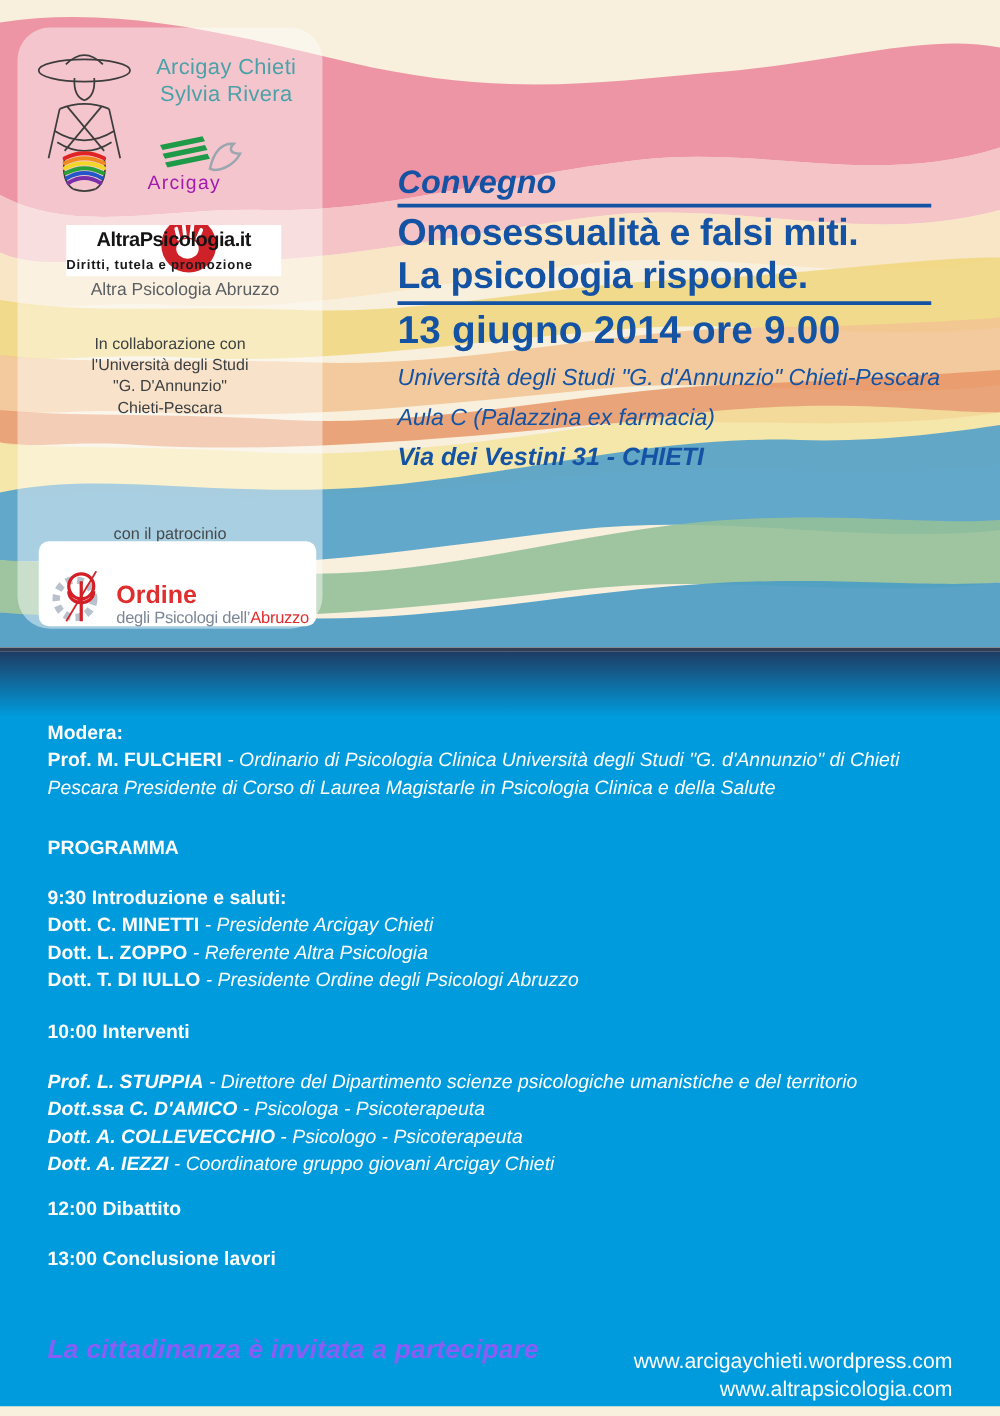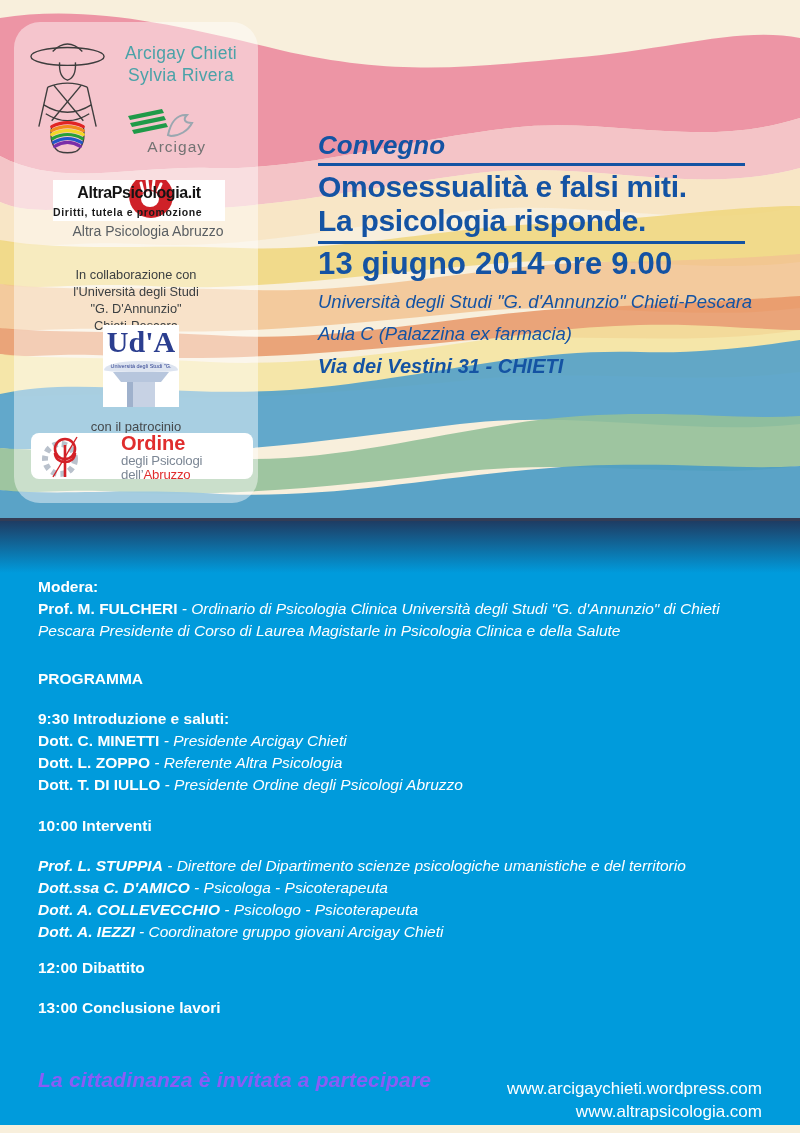--- a/index.html
+++ b/index.html
@@ -17,22 +17,22 @@
     position:absolute; left:14px; top:22px; width:244px; height:481px;
     background:rgba(255,255,255,0.45); border-radius:26px;
   }
   .sketch { position:absolute; left:12px; top:13px; width:84px; height:120px; }
   .group-name {
     position:absolute; left:92px; top:20px; width:150px; text-align:center;
     color:#4aa2a8; font-size:17.5px; line-height:1.28; letter-spacing:0.3px;
   }
   .arcigay-logo { position:absolute; left:112px; top:86px; width:72px; height:30px; }
   .arcigay-label {
-    position:absolute; left:104px; top:116px; width:88px; text-align:right;
-    color:#737373; font-size:15.5px; letter-spacing:1px;
+    position:absolute; left:104px; top:116px; width:88px; text-align:left;
+    color:#a21caf; font-size:15.5px; letter-spacing:1px;
   }
   .altra-box {
     position:absolute; left:39px; top:158px; width:172px; height:41px;
     background:#fff; overflow:hidden;
   }
   .altra-circle {
     position:absolute; left:76px; top:-6px; width:44px; height:44px; border-radius:50%;
     background:#cf2128;
   }
   .altra-hand { position:absolute; left:82px; top:-3px; width:32px; height:32px; }
@@ -63,22 +63,22 @@
     position:absolute; left:1px; top:36px; width:74px; height:11px; background:#dde4f0;
     border-radius:50% 50% 40% 40% / 90% 90% 20% 20%;
     text-align:center; font-size:5.5px; color:#2b3e8f; line-height:11px; overflow:hidden;
   }
   .uda-column { position:absolute; left:0; top:47px; width:76px; height:35px; }
   .patronage {
     position:absolute; left:0; top:397px; width:100%; text-align:center;
     color:#45494c; font-size:13px;
   }
   .ordine-box {
-    position:absolute; left:17px; top:411px; width:222px; height:46px;
-    background:#fff; border-radius:8px; display:flex; align-items:flex-start; padding-left:8px;gap:28px;
+    position:absolute; left:17px; top:411px; width:222px; height:68px;
+    background:#fff; border-radius:8px; display:flex; align-items:flex-end; padding-left:8px;
   }
   .ordine-icon { width:48px; height:48px; flex:0 0 auto; }
   .ordine-text { margin-left:6px; line-height:1.05; }
   .ordine-title { color:#e02d2d; font-size:20px; font-weight:bold; }
   .ordine-sub { font-size:13.2px; color:#7c8795; letter-spacing:-0.2px; }
   .ordine-sub .red { color:#e02d2d; }
 
   
   .hdr { position:absolute; color:#1453a3; }
   .kicker { left:318px; top:130px; font-size:26px; font-weight:bold; font-style:italic; }
@@ -195,29 +195,20 @@
       </div>
       <div class="altra-caption">Altra Psicologia Abruzzo</div>
 
       <div class="collab">
         <div>In collaborazione con</div>
         <div>l'Università degli Studi</div>
         <div>"G. D'Annunzio"</div>
         <div>Chieti-Pescara</div>
       </div>
 
-      <div class="uda-box">
-        <div class="uda-word">Ud'A</div>
-        <div class="uda-arc">Università degli Studi "G. d'Annunzio"</div>
-        <svg class="uda-column" viewBox="0 0 76 35">
-          <polygon points="10,0 66,0 58,10 18,10" fill="#b7c6dd"></polygon>
-          <rect x="24" y="10" width="28" height="25" fill="#c7d2e4"></rect>
-          <rect x="24" y="10" width="6" height="25" fill="#9fb1cc"></rect>
-        </svg>
-      </div>
 
       <div class="patronage">con il patrocinio</div>
 
       <div class="ordine-box">
         <svg class="ordine-icon" viewBox="0 0 48 48">
           <circle cx="21" cy="26" r="15" fill="none" stroke="#b9c1cc" stroke-width="6" stroke-dasharray="5 4"></circle>
           <g fill="none" stroke="#d32027" stroke-width="2.6">
             <circle cx="26" cy="16" r="10"></circle>
             <path d="M16,20 C16,32 36,32 36,20"></path>
             <line x1="26" y1="12" x2="26" y2="44"></line>

